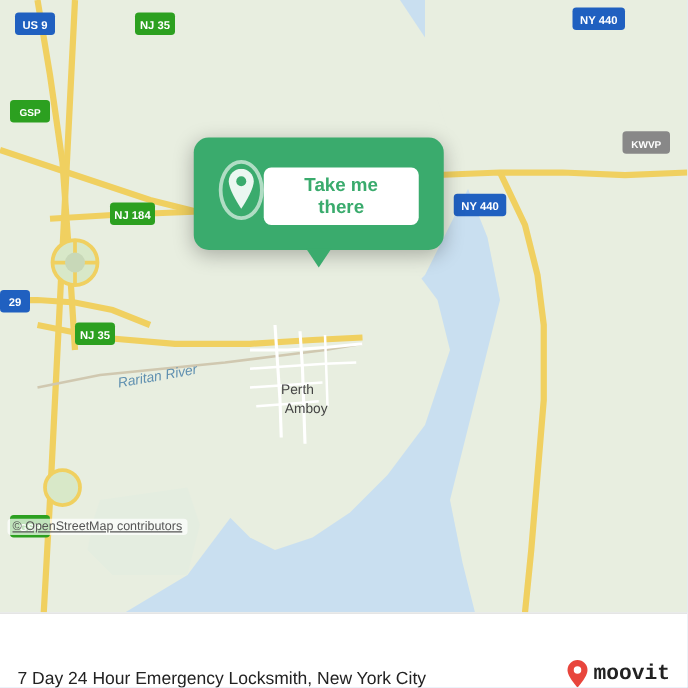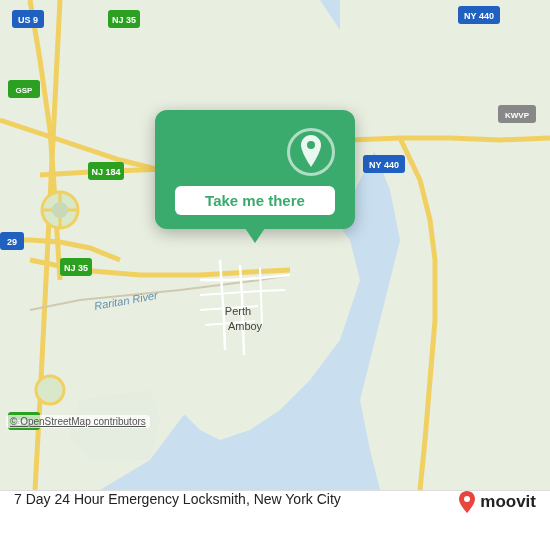--- a/index.html
+++ b/index.html
@@ -30,22 +30,22 @@
 
     
     #popup-card {
       position: absolute;
       top: 110px;
       left: 155px;
       width: 200px;
       background-color: #3aab6d;
       border-radius: 12px;
       display: flex;
-      flex-direction: column;
-      align-items: flex-end;
+      flex-direction: row;
+      align-items: center;
       padding: 18px 20px 14px 20px;
       box-shadow: 0 4px 16px rgba(0,0,0,0.28);
       z-index: 10;
     }
 
     #popup-card::after {
       content: '';
       position: absolute;
       bottom: -14px;
       left: 50%;
@@ -78,21 +78,21 @@
       width: 100%;
       text-align: center;
     }
 
     
     #bottom-bar {
       width: 550px;
       height: 60px;
       background: white;
       display: flex;
-      align-items: flex-start;
+      align-items: flex-end;
       padding: 0 14px;
       border-top: 1px solid #ddd;
       position: absolute;
       bottom: 0;
       left: 0;
     }
 
     #business-name {
       font-size: 14px;
       font-weight: 500;
@@ -103,20 +103,21 @@
     #moovit-logo {
       display: flex;
       align-items: center;
       gap: 4px;
     }
 
     #moovit-text {
       font-size: 17px;
       font-weight: 700;
       color: #222;
+      font-family: Liberation Mono, monospace;
     }
 
     #moovit-pin {
       width: 18px;
       height: 22px;
     }
 
     #osm-attribution {
       position: absolute;
       bottom: 62px;

